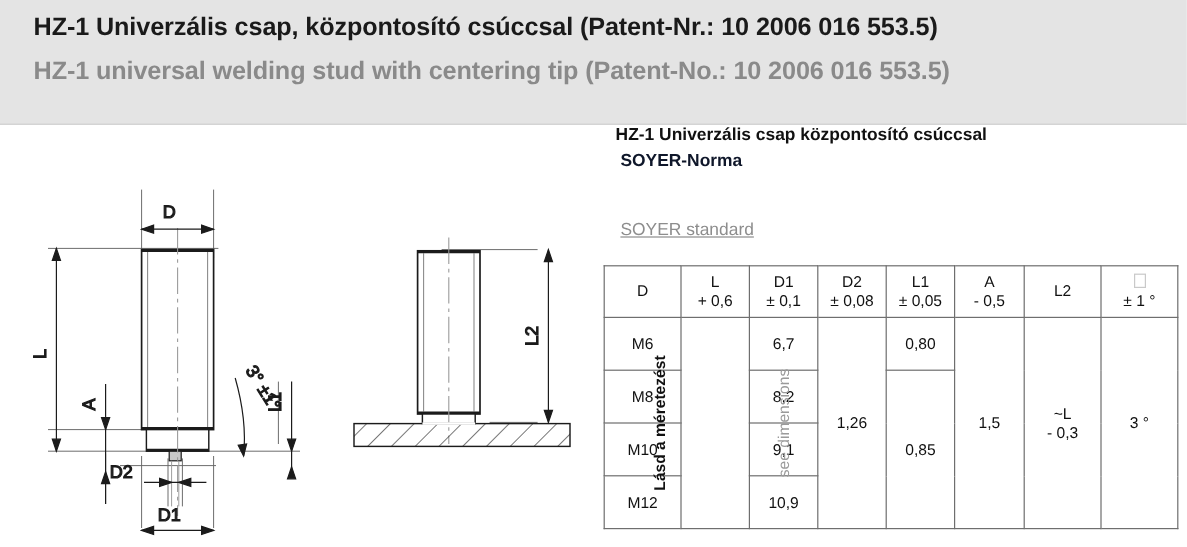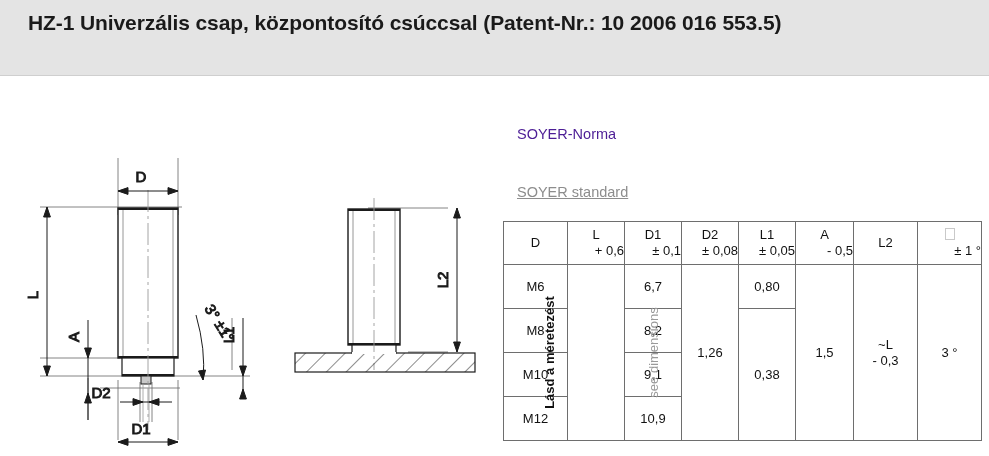--- a/index.html
+++ b/index.html
@@ -15,21 +15,21 @@
   #page {
     position: relative;
     width: 989px; height: 456px;
     background: #ffffff;
   }
 
   
   .header-band {
     position: absolute;
     left: 0; top: 0;
-    width: 989px; height: 76px;
+    width: 989px; height: 104px;
     background: #e4e4e4;
     border-bottom: 1px solid #cfcfcf;
     box-sizing: border-box;
   }
   .title-hu {
     position: absolute;
     left: 28px; top: 11px;
     font-size: 21px;
     font-weight: bold;
     color: #1a1a1a;
@@ -50,21 +50,21 @@
   .rt {
     position: absolute;
     white-space: nowrap;
   }
   .rt-hu-title {
     left: 513px; top: 105px;
     font-size: 14.5px; font-weight: bold; color: #111;
   }
   .rt-hu-sub {
     left: 517px; top: 126px;
-    font-size: 14.5px; font-weight: normal; color: #4c1d95;
+    font-size: 14.5px; font-weight: bold; color: #0f172a;
   }
   .rt-en-title {
     left: 513px; top: 163px;
     font-size: 14.5px; font-weight: bold; color: #8d8d8d;
   }
   .rt-en-sub {
     left: 517px; top: 184px;
     font-size: 14.5px; font-weight: normal; color: #8d8d8d; text-decoration: underline;
   }
 
@@ -83,21 +83,21 @@
     vertical-align: middle;
     font-size: 13px;
     font-weight: normal;
     color: #111;
     padding: 0;
     line-height: 1.22;
   }
   .spec-table thead td { height: 42px; }
   .spec-table tbody td { height: 43px; }
   .hd-main { display: block; }
-  .hd-tol  { display: block; text-align: right; }
+  .hd-tol  { display: block; }
   .sq-glyph {
     display: inline-block;
     width: 10px; height: 12px;
     border: 1.5px solid #c9c9c9;
     box-sizing: border-box;
     vertical-align: -1px;
   }
   .l2-val span { display: block; }
 
   
@@ -132,22 +132,24 @@
     fill: #1b1b1b;
   }
 </style>
 </head>
 <body>
 
 <div id="page">
 
   <div class="header-band">
     <div class="title-hu">HZ-1 Univerzális csap, központosító csúccsal (Patent-Nr.: 10 2006 016 553.5)</div>
+    <div class="title-en">HZ-1  universal welding stud with centering tip (Patent-No.: 10 2006 016 553.5)</div>
   </div>
 
+  <div class="rt rt-hu-title">HZ-1 Univerzális csap központosító csúccsal</div>
   <div class="rt rt-hu-sub">SOYER-Norma</div>
   <div class="rt rt-en-sub">SOYER standard</div>
 
   <table class="spec-table">
     <colgroup>
       <col style="width:64px">
         <col style="width:57px">
         <col style="width:57px">
         <col style="width:57px">
       <col style="width:57px">
@@ -206,21 +208,21 @@
         <td rowspan="4">1,5</td>
         <td rowspan="4" class="l2-val">
           <span>~L</span>
           <span>- 0,3</span>
         </td>
         <td rowspan="4">3 °</td>
       </tr>
       <tr>
         <td>M8</td>
         <td>8,2</td>
-        <td rowspan="3">0,38</td>
+        <td rowspan="3">0,85</td>
       </tr>
       <tr>
         <td>M10</td>
         <td>9,1</td>
       </tr>
       <tr>
         <td>M12</td>
         <td>10,9</td>
       </tr>
     </tbody>

